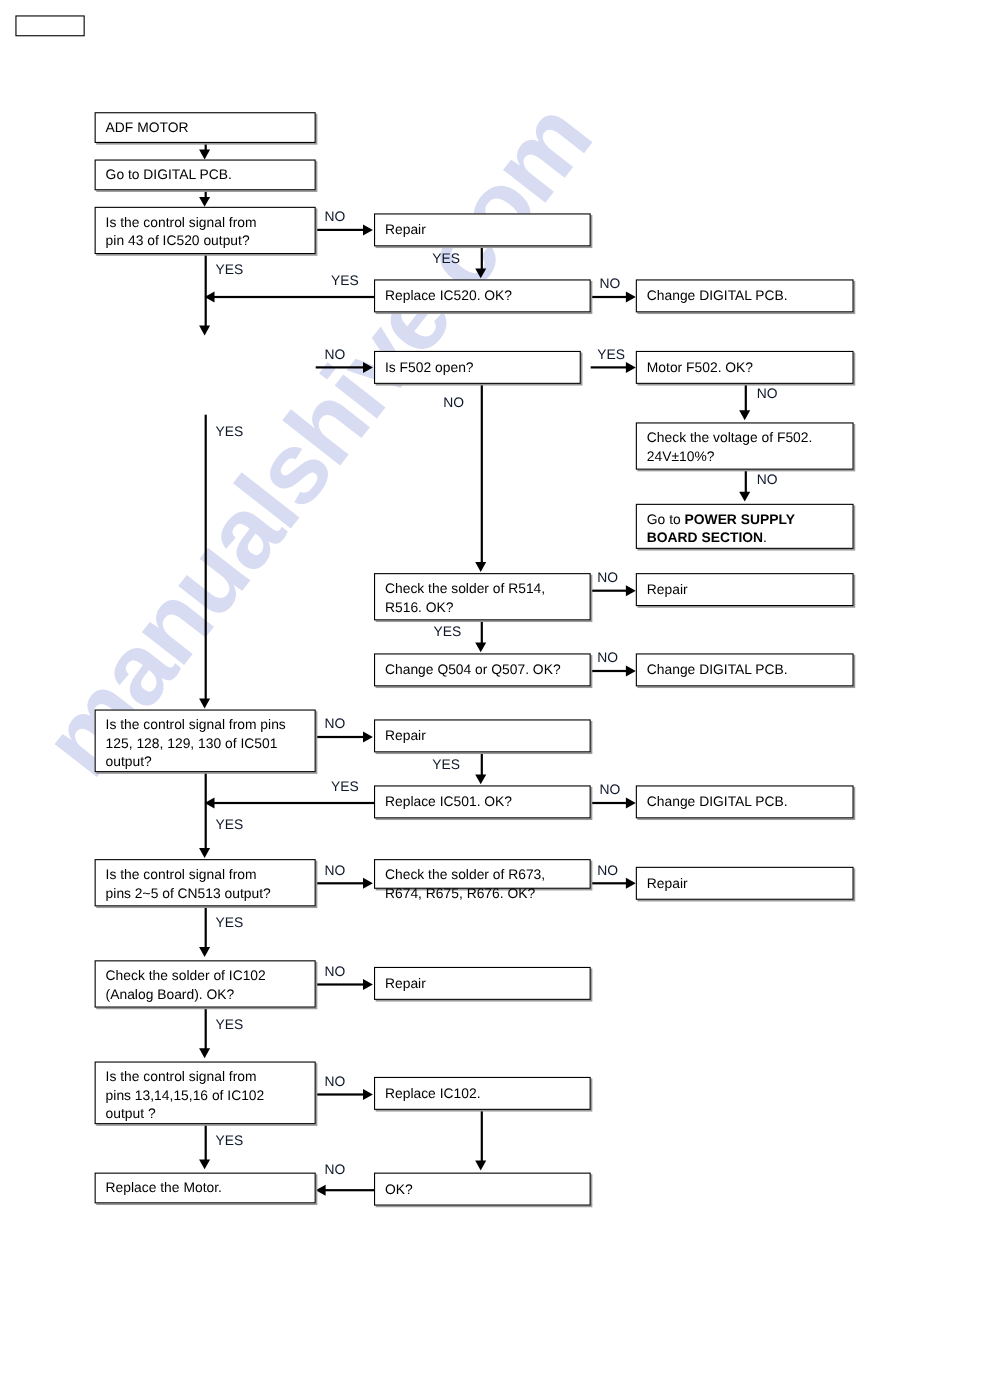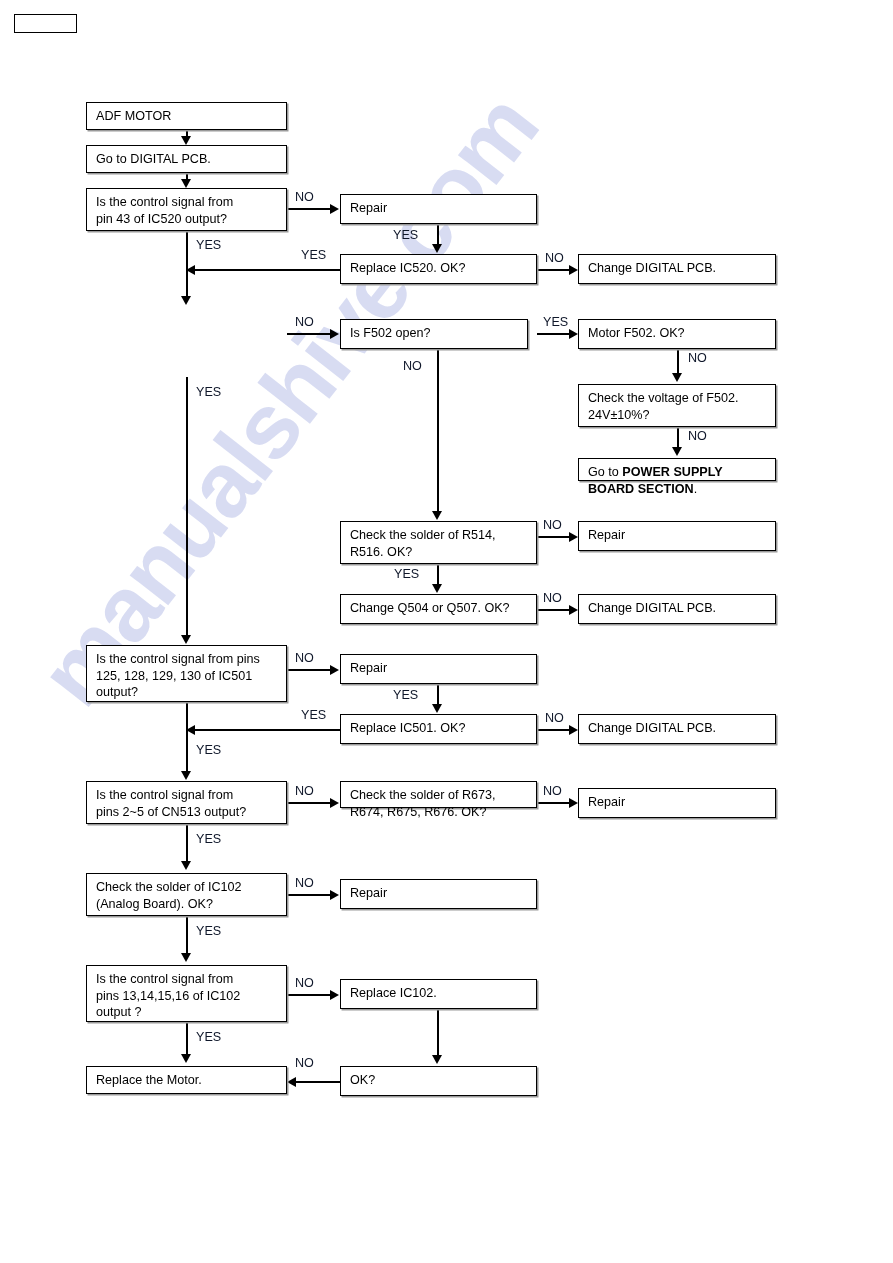--- a/index.html
+++ b/index.html
@@ -52,21 +52,21 @@
     background: #ffffff;
     color: #000000;
     font-size: 12.6px;
     line-height: 16.5px;
     padding: 5px 8px 4px 9px;
     z-index: 10;
     box-shadow: 1.5px 1.5px 0 0 #9a9a9a;
   }
   .node.plain {
     display: flex;
-    align-items: flex-start;
+    align-items: center;
   }
   .node .ln { display: block; white-space: nowrap; }
   .node b { font-weight: bold; }
 
   .emptybox {
     position: absolute;
     box-sizing: border-box;
     border: 1.7px solid #000000;
     background: #ffffff;
     z-index: 10;
@@ -216,21 +216,21 @@
 
   <div class="node plain" style="left:578px; top:319px; width:198px; height:30px;">
     <span class="ln">Motor F502.  OK?</span>
   </div>
 
   <div class="node" style="left:578px; top:384px; width:198px; height:43px;">
     <span class="ln">Check the voltage of F502.</span>
     <span class="ln">24V±10%?</span>
   </div>
 
-  <div class="node" style="left:578px; top:458px; width:198px; height:23px; ">
+  <div class="node" style="left:578px; top:458px; width:198px; height:41px; ">
     <span class="ln"><span>Go to </span><b>POWER SUPPLY</b></span>
     <span class="ln"><b>BOARD SECTION</b><span>.</span></span>
   </div>
 
   <div class="node plain" style="left:578px; top:521px; width:198px; height:30px;">
     <span class="ln">Repair</span>
   </div>
 
   <div class="node plain" style="left:578px; top:594px; width:198px; height:30px;">
     <span class="ln">Change DIGITAL PCB.</span>

